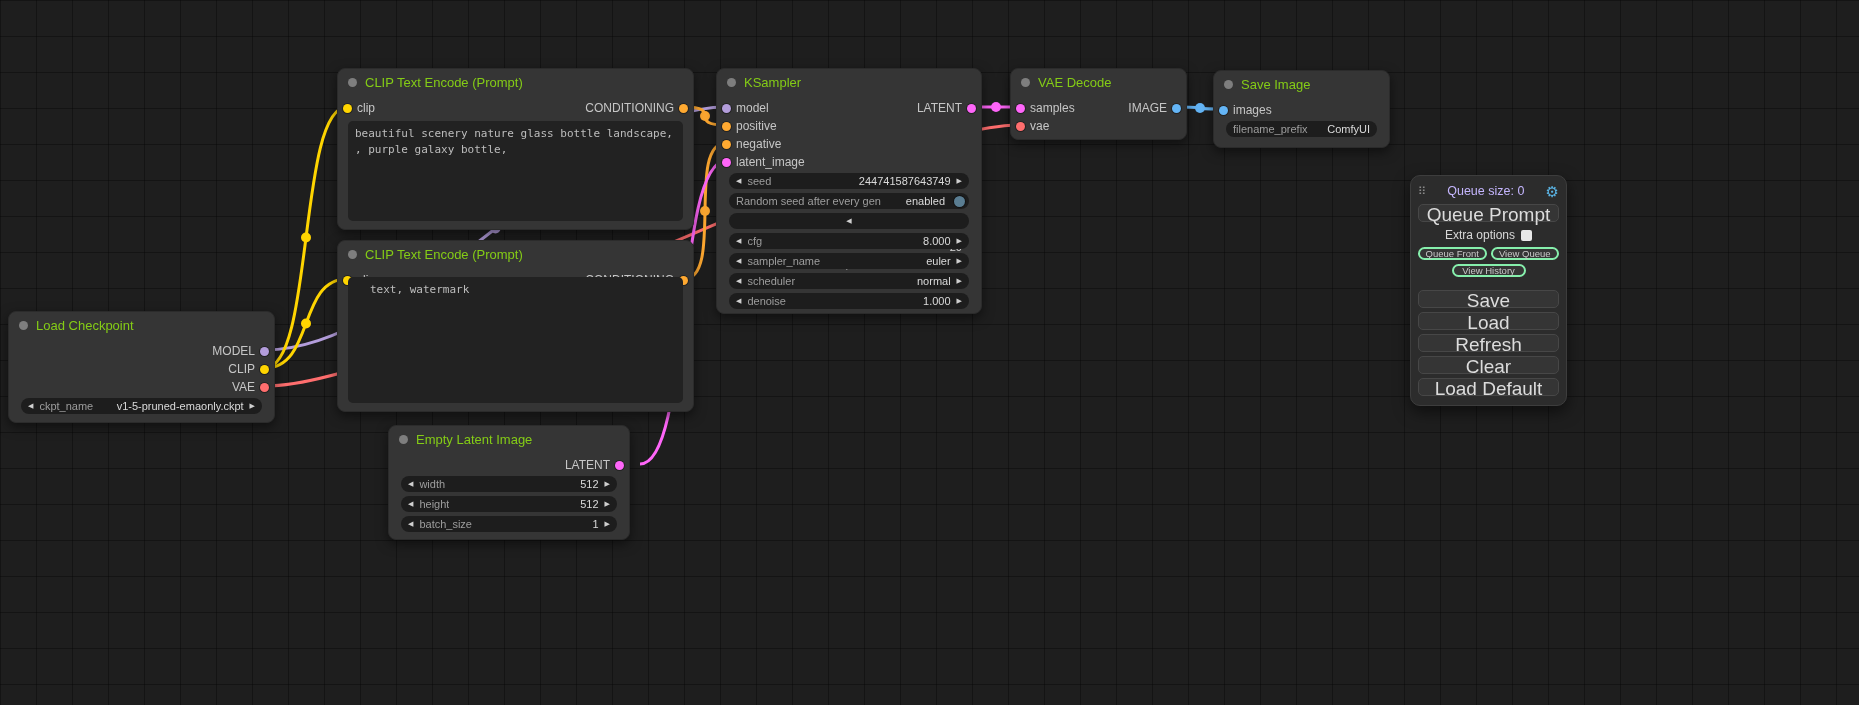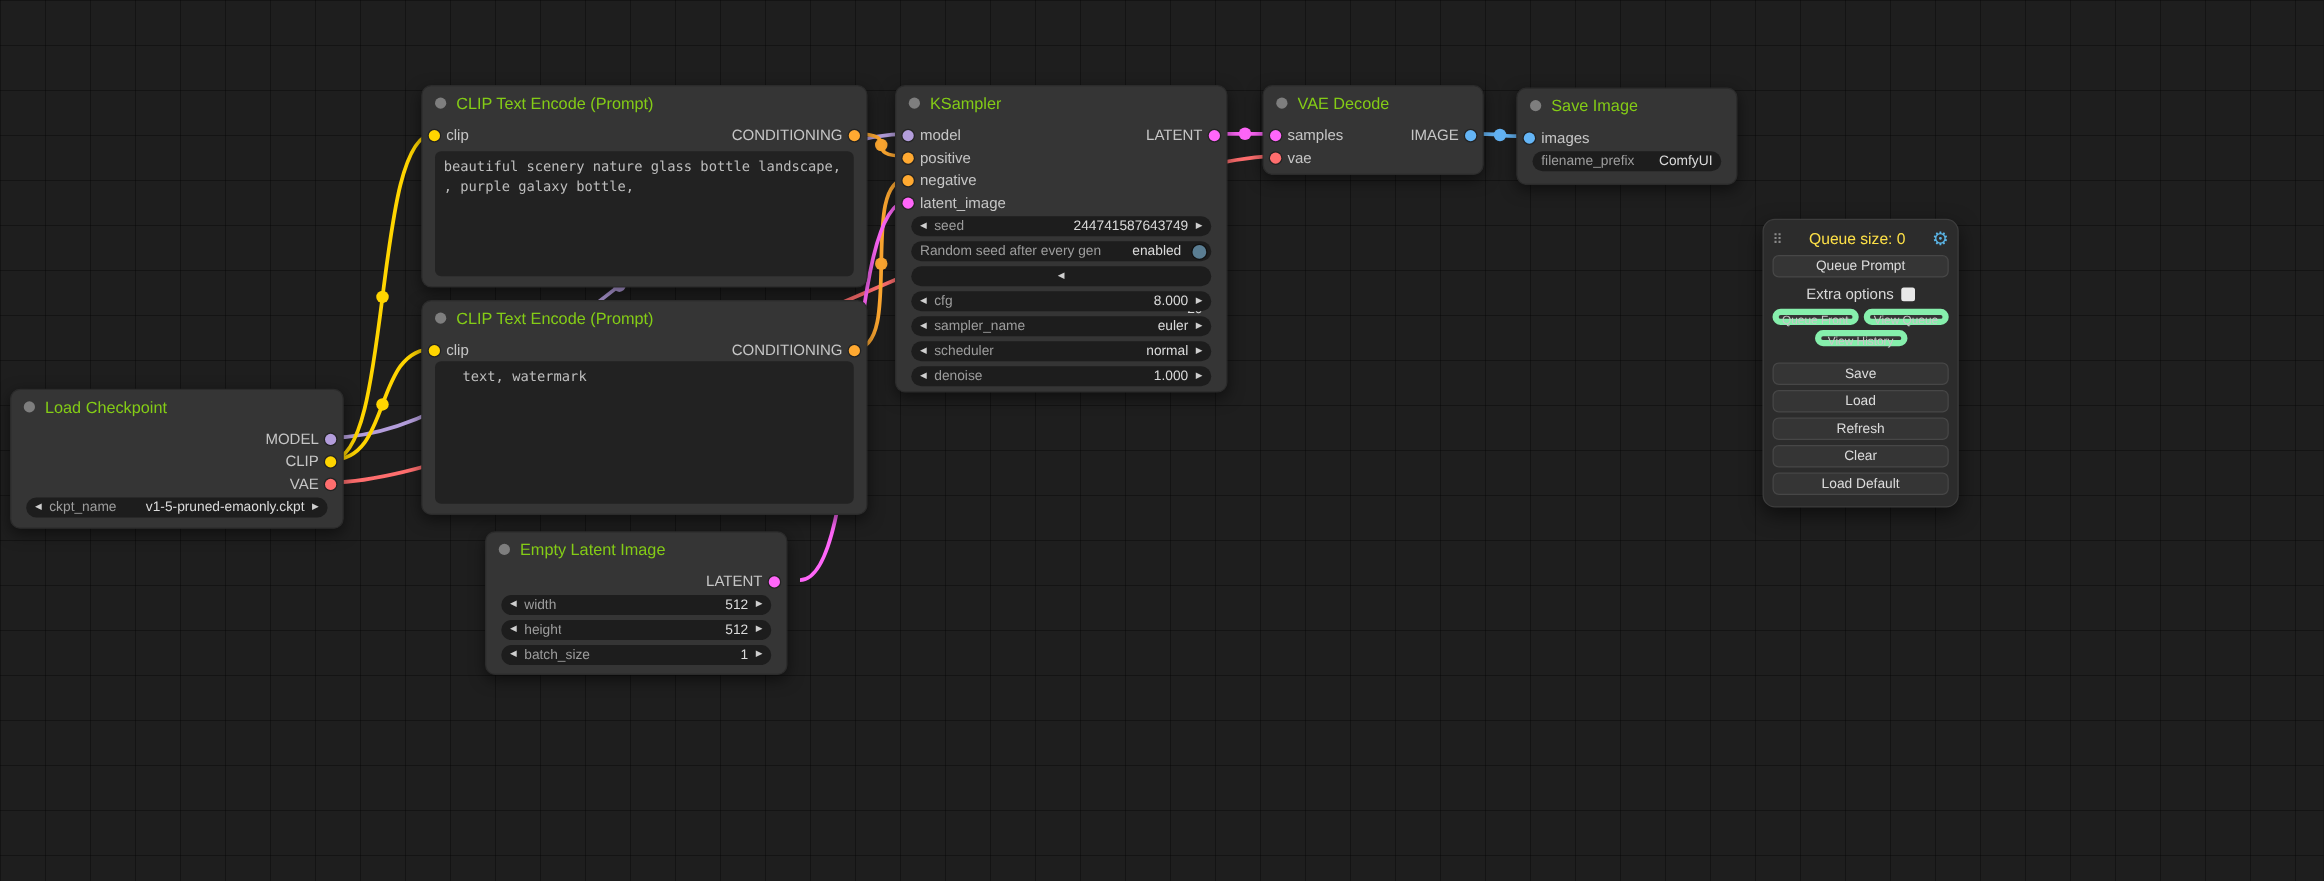--- a/index.html
+++ b/index.html
@@ -40,31 +40,31 @@
              box-sizing:border-box;}
 
   
   .queue-panel{position:absolute;left:1410px;top:175px;width:157px;z-index:3;
                background:#2c2c2c;border:1px solid #3d3d3d;border-radius:10px;
                padding:6px 7px 9px;box-sizing:border-box;
                box-shadow:0 6px 16px rgba(0,0,0,.55);
                display:flex;flex-direction:column;gap:4px;}
   .qp-header{display:flex;align-items:center;height:18px;}
   .qp-drag{color:#8a8a8a;font-size:11px;cursor:grab;}
-  .qp-title{flex:1;text-align:center;color:#fde047;font-size:12.5px;}
+  .qp-title{flex:1;text-align:center;color:#c4b5fd;font-size:12.5px;}
   .qp-gear{color:#5ab4e5;font-size:15px;line-height:15px;cursor:pointer;}
   .qp-big,.qp-action{height:18px;background:#353535;border:1px solid #474747;border-radius:5px;
-          color:#dcdcdc;font-size:11px;line-height:1;cursor:pointer;
+          color:#dcdcdc;font-size:19px;line-height:1;cursor:pointer;
           font-family:inherit;padding:0;width:100%;}
   .qp-extra{display:flex;justify-content:center;align-items:center;gap:6px;
             color:#d8d8d8;font-size:12px;margin:2px 0 1px;}
   .qp-check{width:11px;height:11px;background:#e8e8e8;border-radius:2px;cursor:pointer;}
   .qp-row{display:flex;gap:4px;}
   .qp-row.center{justify-content:center;}
-  .qp-small{flex:1;height:13px;background:#353535;border:5px solid #86efac;border-radius:7px;
+  .qp-small{flex:1;height:13px;background:#353535;border:2px solid #86efac;border-radius:7px;
             color:#c9c9c9;font-size:9.5px;line-height:1;padding:0;cursor:pointer;
             font-family:inherit;white-space:nowrap;}
   .qp-history{flex:0 0 74px;}
   .qp-actions{display:flex;flex-direction:column;gap:4px;margin-top:9px;}
 </style>
 </head>
 <body>
 
 <div id="canvas">
     <svg width="1859" height="705" class="wires">
@@ -156,21 +156,21 @@
       <div class="node-header">
         <span class="node-dot"></span>
         <span class="node-title">CLIP Text Encode (Prompt)</span>
       </div>
       <div class="slot-row" style="top: 30px;">
         <span class="port in-port" style="background: rgb(255, 213, 0);"></span>
         <span class="slot-label in-label">clip</span>
         <span class="slot-label out-label">CONDITIONING</span>
         <span class="port out-port" style="background: rgb(255, 169, 49);"></span>
       </div>
-      <div class="node-text" style="top: 48px; padding-left: 22px;">text, watermark</div>
+      <div class="node-text" style="top: 36px; padding-left: 22px;">text, watermark</div>
     </div>
     <div class="node" style="left: 388px; top: 425px; width: 242px; height: 115px;">
       <div class="node-header">
         <span class="node-dot"></span>
         <span class="node-title">Empty Latent Image</span>
       </div>
       <div class="slot-row" style="top: 30px;">
         <span class="slot-label out-label">LATENT</span>
         <span class="port out-port" style="background: rgb(255, 102, 249);"></span>
       </div>

